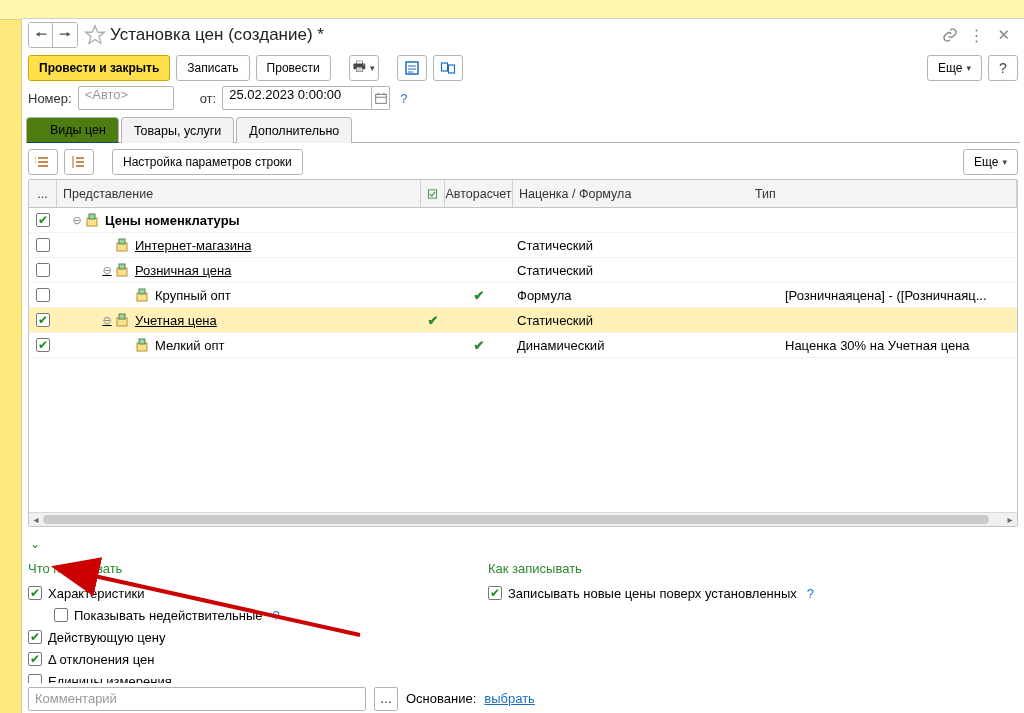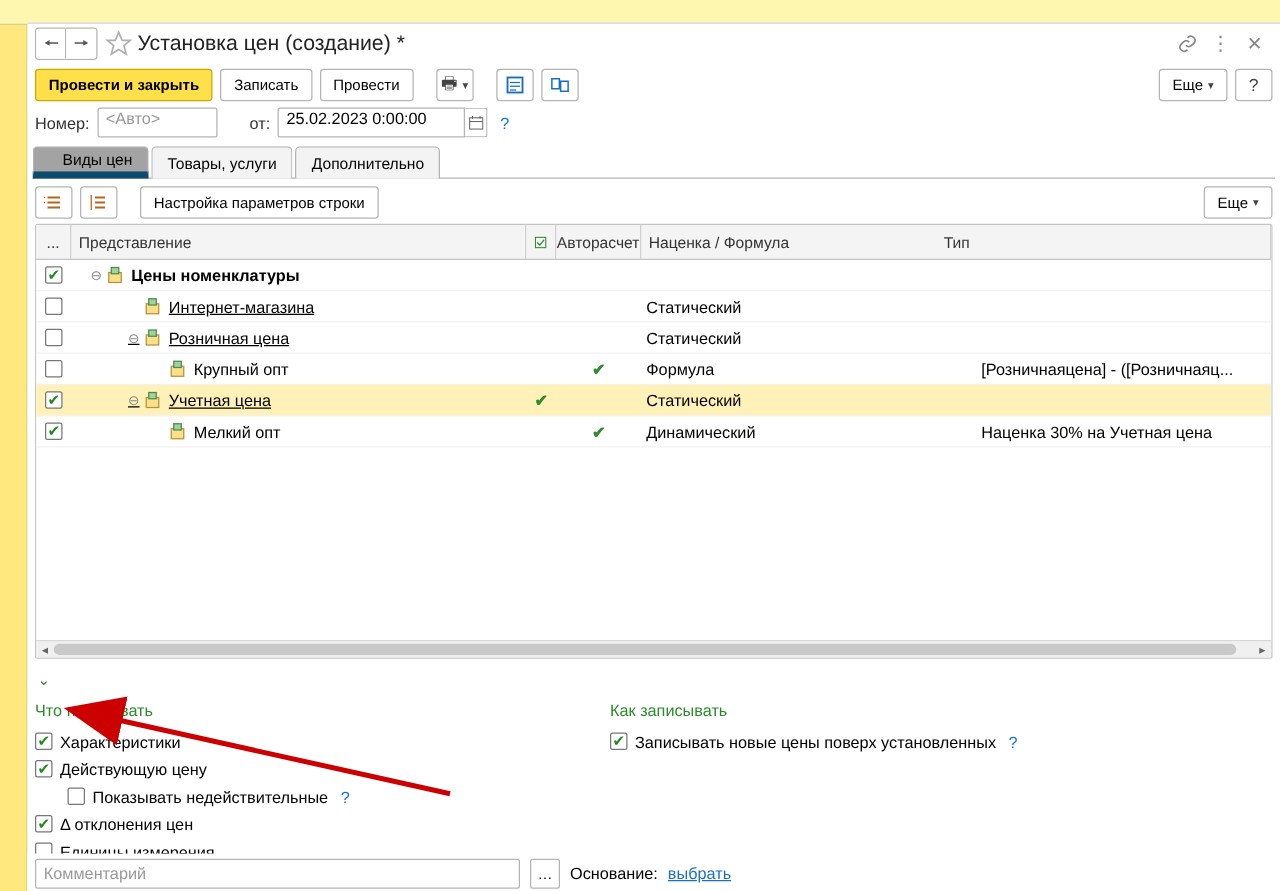--- a/index.html
+++ b/index.html
@@ -34,21 +34,21 @@
   .input { height:24px; border:1px solid #b4b4b4; border-radius:2px; font-size:13px; padding:0 6px; }
   .input.w96 { width:96px; }
   .input.w150 { width:150px; }
   .placeholder { color:#999; }
   .date-trigger { width:18px; height:24px; border:1px solid #b4b4b4; border-left:none; border-radius:0 2px 2px 0; background:#fff; cursor:pointer; display:flex; align-items:center; justify-content:center; font-size:11px;}
   .help-q { color:#1a73d6; font-size:13px; cursor:pointer; margin-left:4px;}
 
   .tabs { height:28px; display:flex; align-items:flex-end; padding:0 4px; position:relative;}
   .tabs::after { content:""; position:absolute; left:4px; right:4px; bottom:0; height:1px; background:#b4b4b4; }
   .tab { height:26px; padding:0 12px; border:1px solid #b4b4b4; border-bottom:none; border-radius:4px 4px 0 0; margin-right:2px; display:flex; align-items:center; font-size:12.5px; cursor:pointer; position:relative; z-index:1; background:#f3f3f3;}
-  .tab.active { background:#a3a3a3; border-bottom:6px solid #0c4a6e; z-index:2;padding-left:23px; }
+  .tab.active { background:#4d7c0f; border-bottom:1px solid #0c4a6e; z-index:2;padding-left:23px; }
 
   .subtoolbar { height:36px; padding:6px 6px 4px 6px; display:flex; align-items:center; gap:6px; }
   .more-btn { margin-left:auto; }
 
   .grid { margin:0 6px; border:1px solid #c4c4c4; border-radius:2px; height:348px; position:relative; }
   .gridhead { height:28px; display:flex; background:#f4f4f4; border-bottom:1px solid #c4c4c4; font-size:12.5px; color:#333;}
   .gh { border-right:1px solid #d0d0d0; display:flex; align-items:center; padding:0 6px; }
   .gh.chk { width:28px; justify-content:center;}
   .gh.name { flex:1; min-width:0;}
   .gh.cfg { width:24px; justify-content:center;}
@@ -87,21 +87,21 @@
   .bcol { flex:0 0 440px; }
   .section-head { color:#2c8a2c; margin:4px 0 6px 0; }
   .optrow { height:22px; display:flex; align-items:center; gap:6px; }
   .optrow .chkbx { flex:0 0 14px;}
   .indent { margin-left:26px;}
 
   .arrow-overlay { position:absolute; left:60px; top:545px; pointer-events:none; }
   .arrow-overlay svg { overflow:visible; }
 
   .footer { position:absolute; left:22px; right:0; bottom:0; height:30px; display:flex; align-items:center; padding:0 6px; gap:8px; font-size:13px; background:#fff; border-top:1px solid #fff;}
-  .comment-box { width:388px; height:24px; border:1px solid #b4b4b4; border-radius:2px; padding:0 6px; display:flex; align-items:center;}
+  .comment-box { width:338px; height:24px; border:1px solid #b4b4b4; border-radius:2px; padding:0 6px; display:flex; align-items:center;}
   .dots-btn { width:24px; height:24px; border:1px solid #b4b4b4; border-radius:2px; background:#fff; display:flex; align-items:center; justify-content:center; font-size:12px; cursor:pointer;}
   .link { color:#1a6fc0; text-decoration:underline; cursor:pointer;}
 
   
   svg.mini { width:16px; height:16px; }
 </style>
 </head>
 <body>
 
 <div class="top-strip"></div>
@@ -349,28 +349,28 @@
     <span class="chev">⌄</span>
   </div>
 
   <div class="bottom-cols">
     <div class="bcol">
       <div class="section-head">Что показывать</div>
       <div class="optrow">
           <span class="chkbx checked"></span>
           <span>Характеристики</span>
         </div>
-      <div class="optrow">
-          <span class="chkbx checked"></span>
-          <span>Действующую цену</span>
-        </div>
       <div class="optrow indent">
           <span class="chkbx"></span>
           <span>Показывать недействительные</span>
           <span class="help-q">?</span>
+        </div>
+      <div class="optrow">
+          <span class="chkbx checked"></span>
+          <span>Действующую цену</span>
         </div>
       <div class="optrow">
           <span class="chkbx checked"></span>
           <span>Δ отклонения цен</span>
         </div>
       <div class="optrow">
           <span class="chkbx"></span>
           <span>Единицы измерения</span>
         </div>
     </div>

